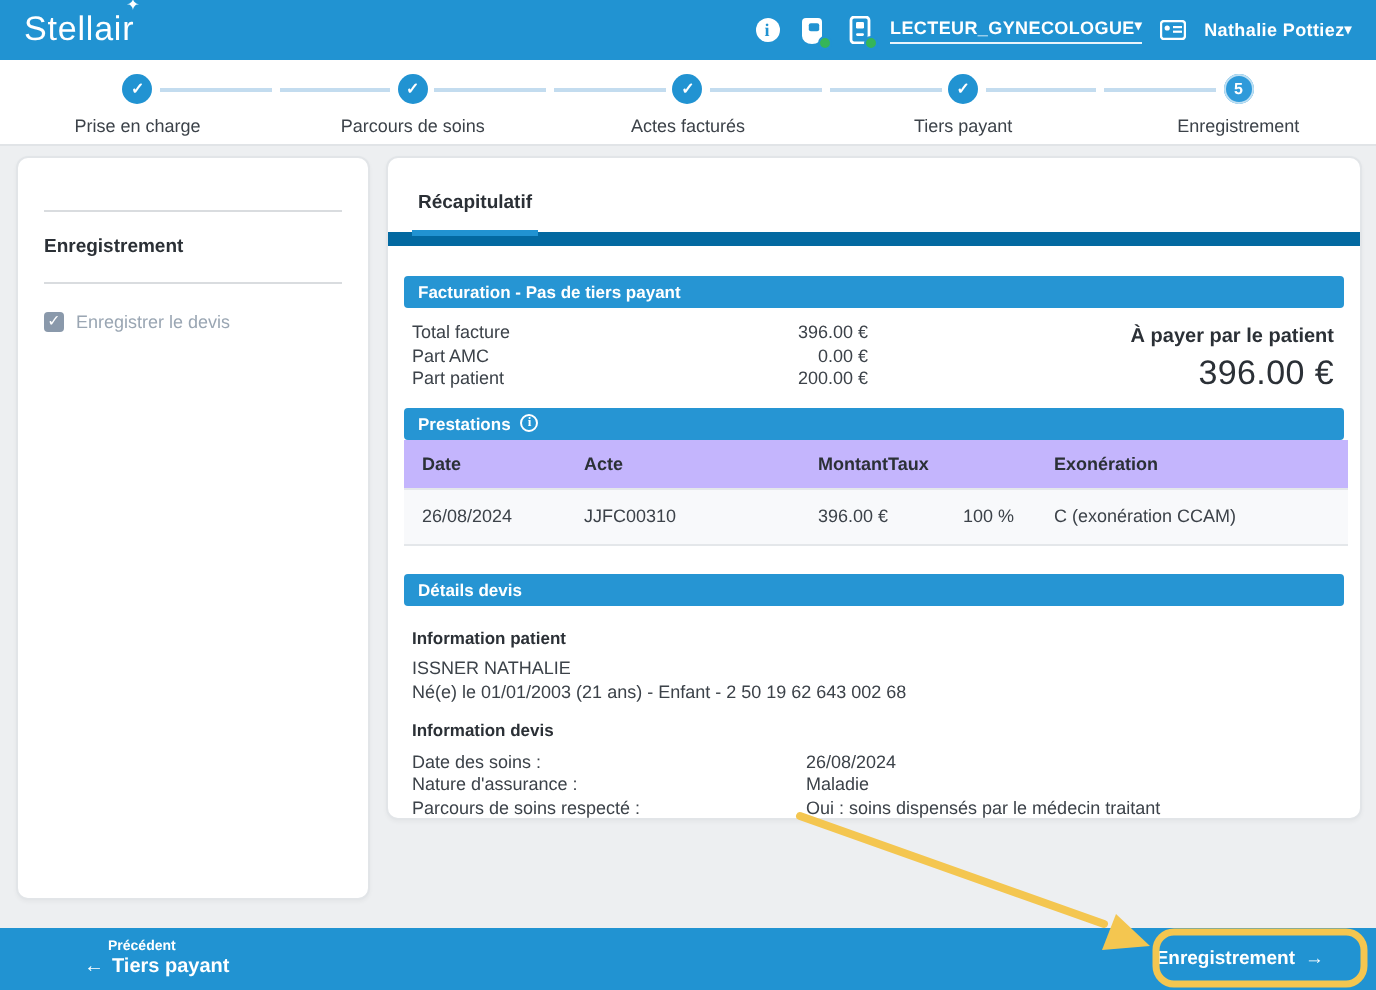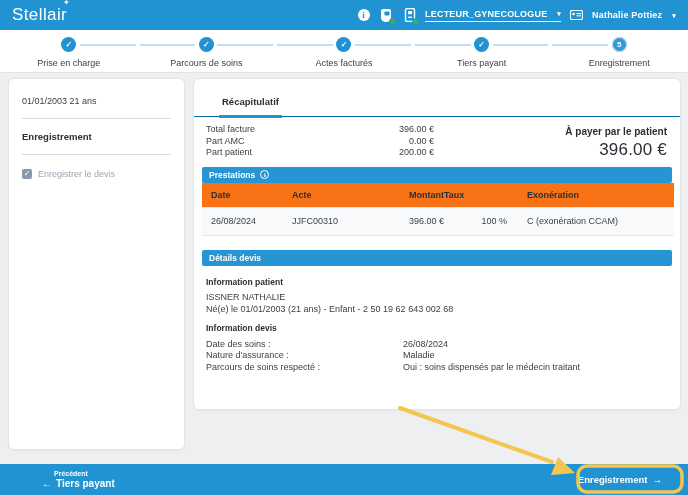--- a/index.html
+++ b/index.html
@@ -11,21 +11,21 @@
   .topbar { position:absolute; top:0; left:0; right:0; height:30px; background:#2193d2;
             display:flex; align-items:center; justify-content:space-between; padding:0 12px; z-index:2; }
   .logo { position:relative; color:#fff; font-size:17px; font-weight:300; letter-spacing:.4px; }
   .logo .sparkle { position:absolute; top:-7px; right:-3px; font-size:8px; font-weight:400; }
   .topbar-right { display:flex; align-items:center; gap:8px; color:#fff; }
   .tb-icon { position:relative; width:15px; height:15px; display:flex; align-items:center; justify-content:center; cursor:pointer; }
   .info-circle { width:12px; height:12px; border-radius:50%; background:#fff; color:#2193d2;
                  font-size:9px; font-weight:700; display:flex; align-items:center; justify-content:center; font-family:"Liberation Serif",serif; }
   .badge { position:absolute; right:-2px; bottom:-2px; width:7px; height:7px; background:#35b558;
            border-radius:50%; border:1px solid #2193d2; }
-  .tb-btn { display:flex; align-items:center; gap:10px; background:none; border:none; color:#fff;
+  .tb-btn { display:flex; align-items:center; gap:0; background:none; border:none; color:#fff;
             font-size:9px; font-weight:700; font-family:inherit; cursor:pointer; letter-spacing:.2px; }
   .tb-btn.underlined { border-bottom:1px solid rgba(255,255,255,.9); padding-bottom:2px; }
   .chev { font-size:7px; line-height:1; }
 
   
   .stepper { position:absolute; top:30px; left:0; right:0; height:43px; background:#fff;
              border-bottom:1px solid #e1e4e7; display:flex; z-index:1; }
   .step { flex:1; position:relative; display:flex; flex-direction:column; align-items:center; padding-top:7px; cursor:pointer; }
   .step::before, .step::after { content:""; position:absolute; top:14px; height:2px; background:#c3dcef; width:calc(50% - 13px); }
   .step::before { left:2px; } .step::after { right:2px; }
@@ -42,41 +42,41 @@
   .patient-birth { font-size:9px; color:#3c4249; margin-top:3px; }
   .sb-divider { border:none; border-top:1px solid #d9dcdf; margin:12px 0; }
   .sb-section { font-size:9.5px; font-weight:700; color:#2b3036; margin:2px 0; }
   .checkbox-row { display:flex; align-items:center; gap:6px; margin-top:14px; cursor:pointer; }
   .checkbox { width:10px; height:10px; background:#8a99ab; border-radius:2px; color:#fff;
               font-size:8px; line-height:10px; text-align:center; flex:0 0 auto; }
   .checkbox-label { font-size:9px; color:#9aa6b3; }
 
   .panel { position:absolute; left:193px; top:78px; width:488px; height:332px; background:#fff;
            border:1px solid #e2e5e8; border-radius:6px; box-shadow:0 1px 2px rgba(0,0,0,.04); }
-  .tabs { padding:12px 17px 0; border-bottom:1px solid #0369a1; }
+  .tabs { padding:12px 4px 0; border-bottom:7px solid #0369a1; }
   .tab { display:inline-block; margin-left:8px; padding:0 3px 8px; font-size:9.5px; font-weight:700;
          color:#2b3036; border-bottom:3px solid #2193d2; margin-bottom:-2px; cursor:pointer; }
 
   .section-bar { margin:0 8px; height:16px; background:#2695d3; border-radius:2px; color:#fff;
                  font-size:8.5px; font-weight:700; padding:0 7px; display:flex; align-items:center; gap:5px; }
   .bar-info { width:9px; height:9px; border:1px solid #fff; border-radius:50%; font-size:6.5px; font-weight:700;
               display:flex; align-items:center; justify-content:center; cursor:pointer; font-family:"Liberation Serif",serif; }
   .mt1 { margin-top:15px; } .mt2 { margin-top:0;text-align:center; } .mt3 { margin-top:14px; }
 
   
   .billing { position:relative; padding:7px 12px 8px; }
   .billing-row { display:flex; width:228px; justify-content:space-between; font-size:9px; color:#3c4249; line-height:11.5px; }
   .billing-row .val { text-align:right; }
   .topay { position:absolute; right:13px; top:9px; text-align:right; }
   .topay-label { font-size:10px; font-weight:700; color:#2b3036; }
   .topay-value { font-size:17px; color:#2b3036; margin-top:3px; letter-spacing:.2px; }
 
   
   .ptable { width:472px; margin:0 8px; border-collapse:collapse; font-size:9px; color:#3c4249; }
-  .ptable th { text-align:left; font-weight:700; color:#2b3036; padding:7px 0; border-bottom:1px solid #e4e7ea; background:#f97316; }
+  .ptable th { text-align:left; font-weight:700; color:#2b3036; padding:7px 0; border-bottom:1px solid #e4e7ea; background:#c4b5fd; }
   .ptable td { padding:8.5px 0; border-bottom:1px solid #e4e7ea; background:#f8f9fb; }
   .c-date  { width:90px; padding-left:9px !important; }
   .c-acte  { width:100px; }
   .c-mont  { width:52px; text-align:right !important; }
   .c-taux  { width:63px; text-align:right; }
   .c-exo   { padding-left:20px !important; }
 
   
   .details { padding:8px 12px; font-size:9px; color:#3c4249; line-height:11.5px; }
   .details h4 { font-size:8.5px; font-weight:700; color:#2b3036; margin:3px 0 4px; }
@@ -161,35 +161,37 @@
       <span class="step-circle">✓</span>
       <span class="step-label">Tiers payant</span>
     </div>
     <div class="step current">
       <span class="step-circle">5</span>
       <span class="step-label">Enregistrement</span>
     </div>
   </nav>
 
   <aside class="sidebar">
-    <div class="patient-birth">01/01/2003 21 ans</div>
     <hr class="sb-divider">
     <div class="sb-section">Enregistrement</div>
     <hr class="sb-divider">
     <div class="checkbox-row">
       <span class="checkbox">✓</span>
       <span class="checkbox-label">Enregistrer le devis</span>
     </div>
   </aside>
 
   <section class="panel">
     <div class="tabs">
       <span class="tab">Récapitulatif</span>
     </div>
 
+    <div class="section-bar mt1">
+      <span>Facturation - Pas de tiers payant</span>
+    </div>
     <div class="billing">
       <div class="billing-row">
         <span>Total facture</span>
         <span class="val">396.00 €</span>
       </div>
       <div class="billing-row">
         <span>Part AMC</span>
         <span class="val">0.00 €</span>
       </div>
       <div class="billing-row">

